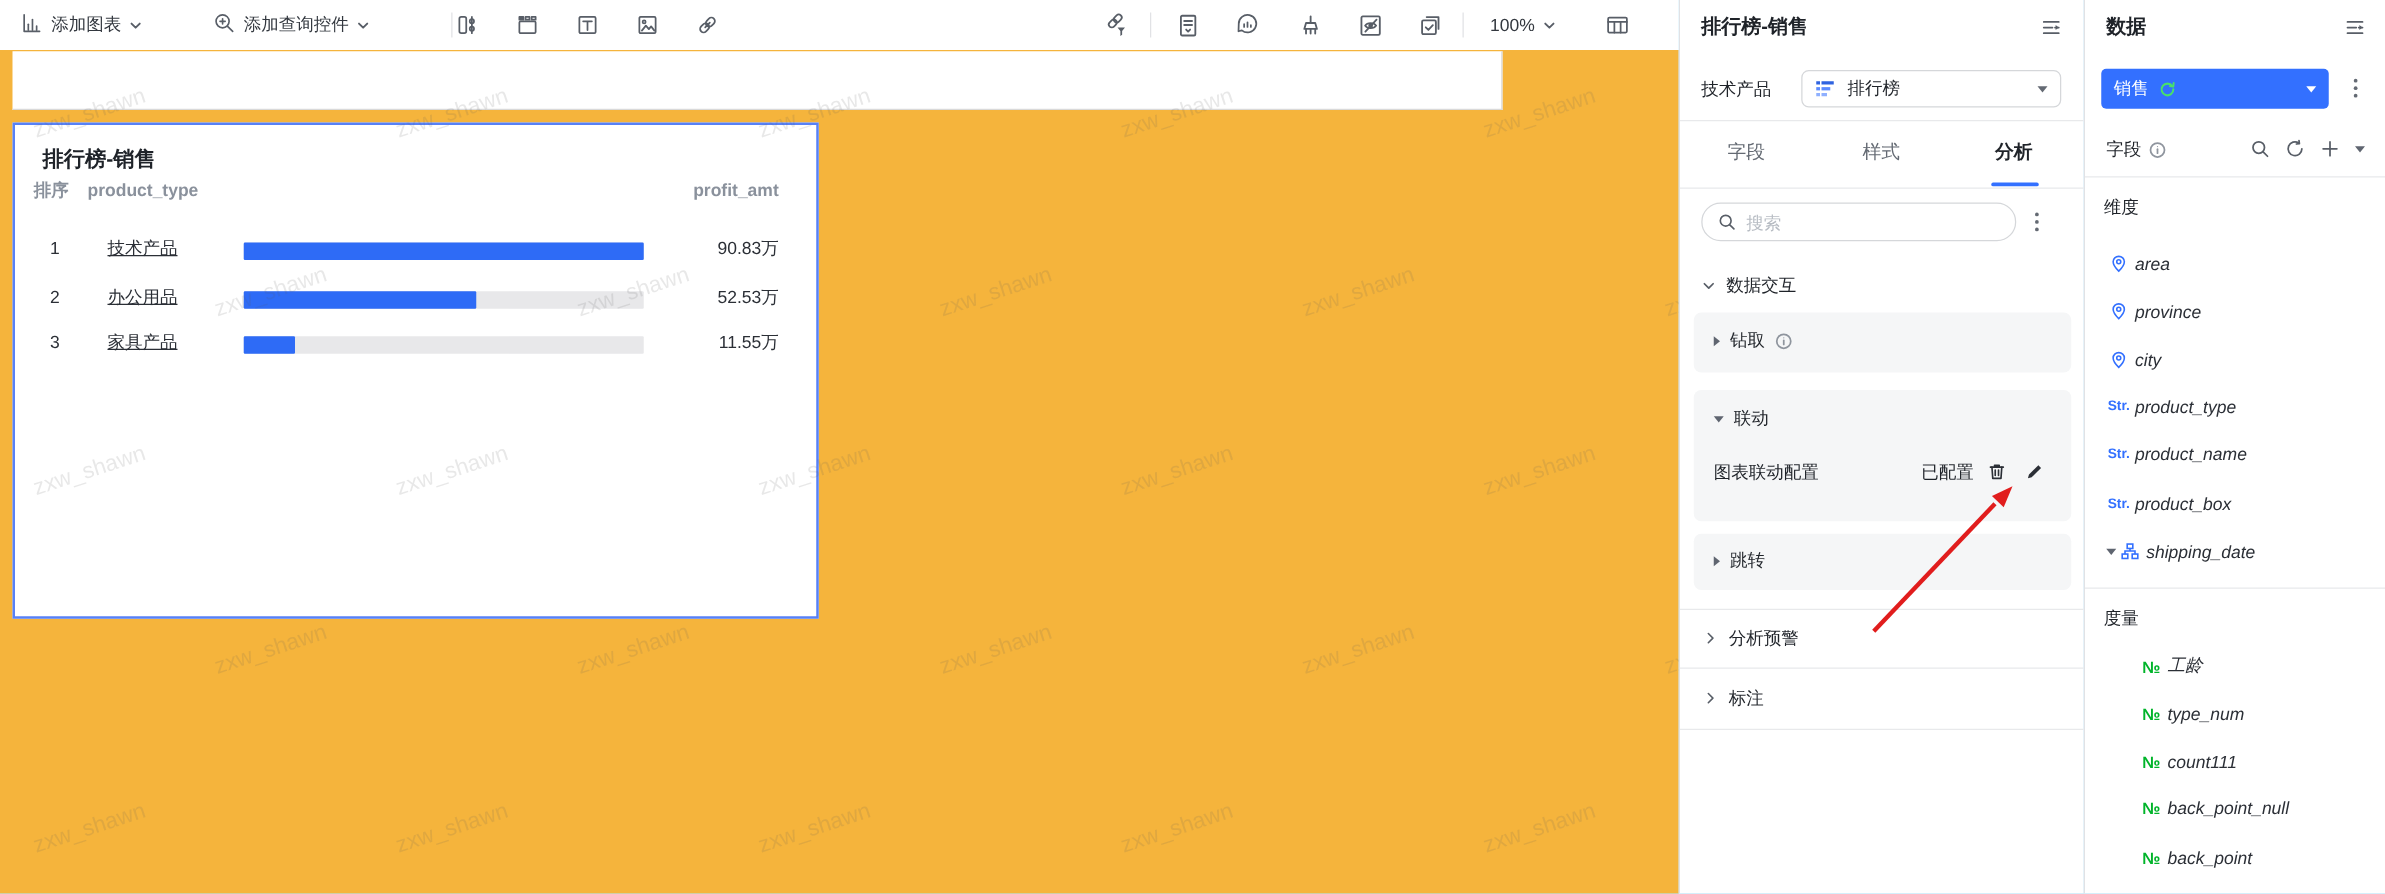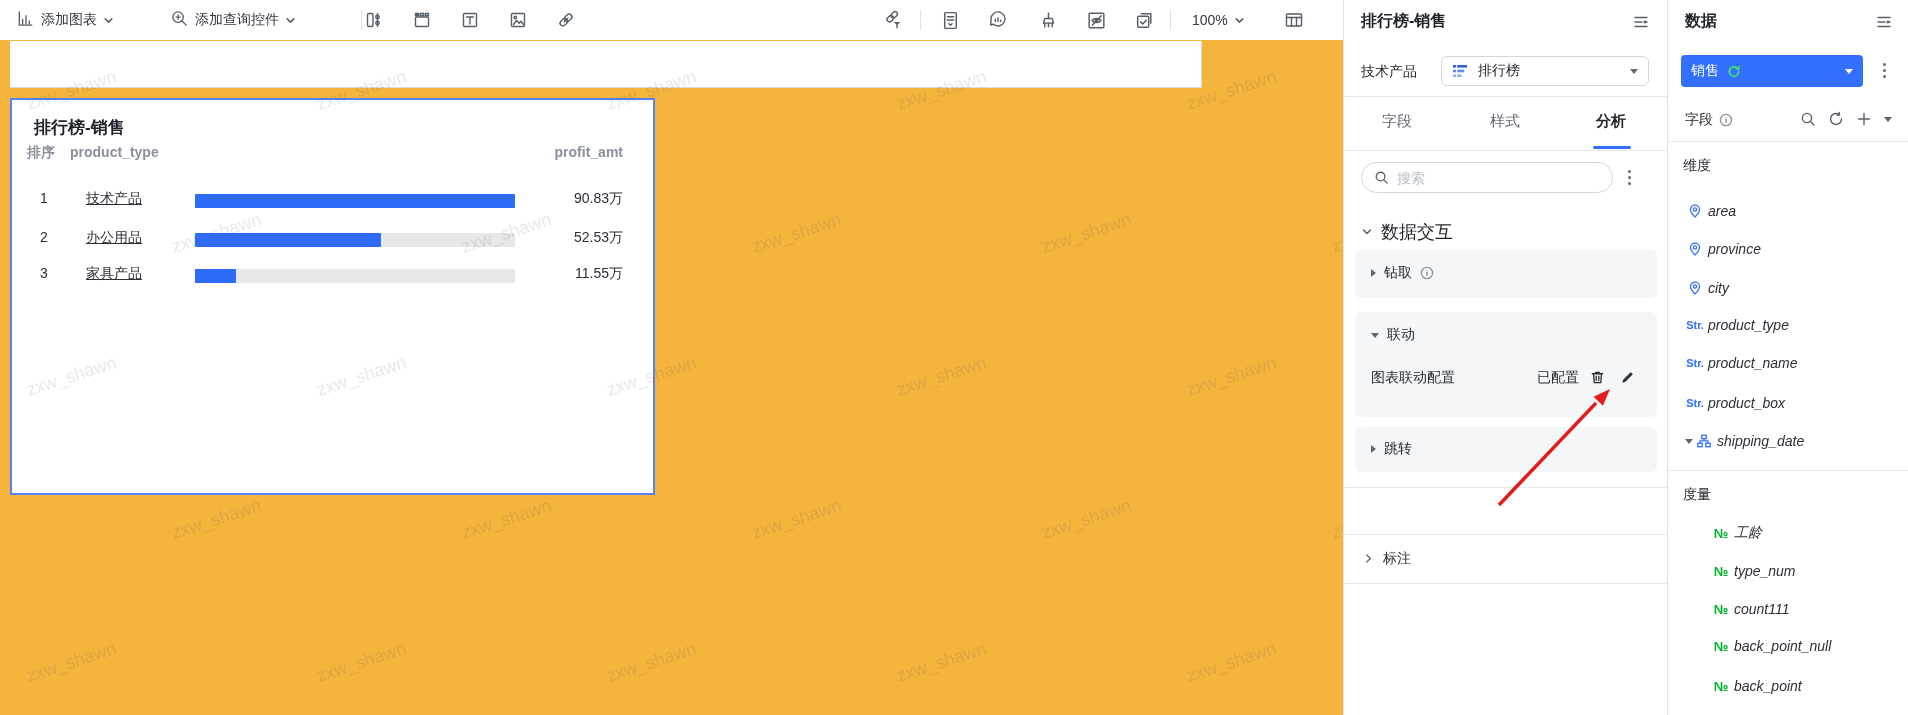--- a/index.html
+++ b/index.html
@@ -49,21 +49,21 @@
   .tab { position:absolute; top:8px; font-size:15px; color:#646a73; cursor:pointer; }
   .tab.active { color:#1f2329; font-weight:bold; }
   .tab-underline { position:absolute; left:249px; top:42px; width:38px; height:3px; background:#3370ff; border-radius:2px; }
 
   .search-pill { position:absolute; left:17px; top:162px; width:252px; height:31px; border:1px solid #d5d7da; border-radius:16px; display:flex; align-items:center; padding:0 12px; gap:8px; }
   .search-pill input { border:none; outline:none; font-size:14px; width:170px; color:#1f2329; background:transparent; font-family:inherit; }
   .search-pill input::placeholder { color:#b8bdc4; }
   .kebab { position:absolute; display:flex; flex-direction:column; gap:3px; cursor:pointer; }
   .kebab i { width:3px; height:3px; border-radius:50%; background:#646a73; }
 
-  .sec-head { position:absolute; left:17px; top:220px; display:flex; align-items:center; gap:8px; font-size:18px; color:#1f2329; cursor:pointer; }
+  .sec-head { position:absolute; left:17px; top:220px; display:flex; align-items:center; gap:8px; font-size:14px; color:#1f2329; cursor:pointer; }
   .gbox { position:absolute; left:11px; width:302px; background:#f5f6f7; border-radius:6px; }
   .gbox-row { display:flex; align-items:center; gap:8px; font-size:14px; color:#1f2329; cursor:pointer; }
   .tri-right { width:0;height:0;border-top:4px solid transparent;border-bottom:4px solid transparent;border-left:5px solid #5f6570; }
   .tri-down { width:0;height:0;border-left:4px solid transparent;border-right:4px solid transparent;border-top:5px solid #5f6570; }
   .cfg-row { position:absolute; left:16px; right:12px; top:57px; height:24px; font-size:14px; color:#1f2329; }
   .cfg-status { position:absolute; right:66px; cursor:pointer; }
   .cfg-trash { position:absolute; right:40px; top:1px; cursor:pointer; }
   .cfg-pencil { position:absolute; right:10px; top:1px; cursor:pointer; }
   .prow { position:absolute; left:0; right:0; height:47px; display:flex; align-items:center; gap:9px; padding-left:19px; font-size:14px; color:#1f2329; cursor:pointer; }
   .arrow-layer { position:absolute; inset:0; pointer-events:none; z-index:4; }
@@ -367,20 +367,26 @@
               <path d="M3.8 4l.7 9.5h7l.7-9.5"></path>
               <path d="M6.6 6.5v4.5M9.4 6.5v4.5"></path>
             </svg></span>
         <span class="cfg-pencil"><svg width="15" height="15" viewBox="0 0 16 16">
               <path d="M2.5 13.5l.9-3.2 8-8 2.3 2.3-8 8z" fill="#2b2f36"></path>
             </svg></span>
       </div>
     </div>
 
     <div class="hdivider" style="top:487px;"></div>
+    <div class="prow" style="top:487px;">
+      <svg class="ic" width="11" height="11" viewBox="0 0 12 12">
+          <path d="M4 2l4 4-4 4"></path>
+        </svg>
+      <span>分析预警</span>
+    </div>
     <div class="hdivider" style="top:534px;"></div>
     <div class="prow" style="top:535px;">
       <svg class="ic" width="11" height="11" viewBox="0 0 12 12">
           <path d="M4 2l4 4-4 4"></path>
         </svg>
       <span>标注</span>
     </div>
     <div class="hdivider" style="top:583px;"></div>
 
     <svg class="arrow-layer" width="324" height="715">

